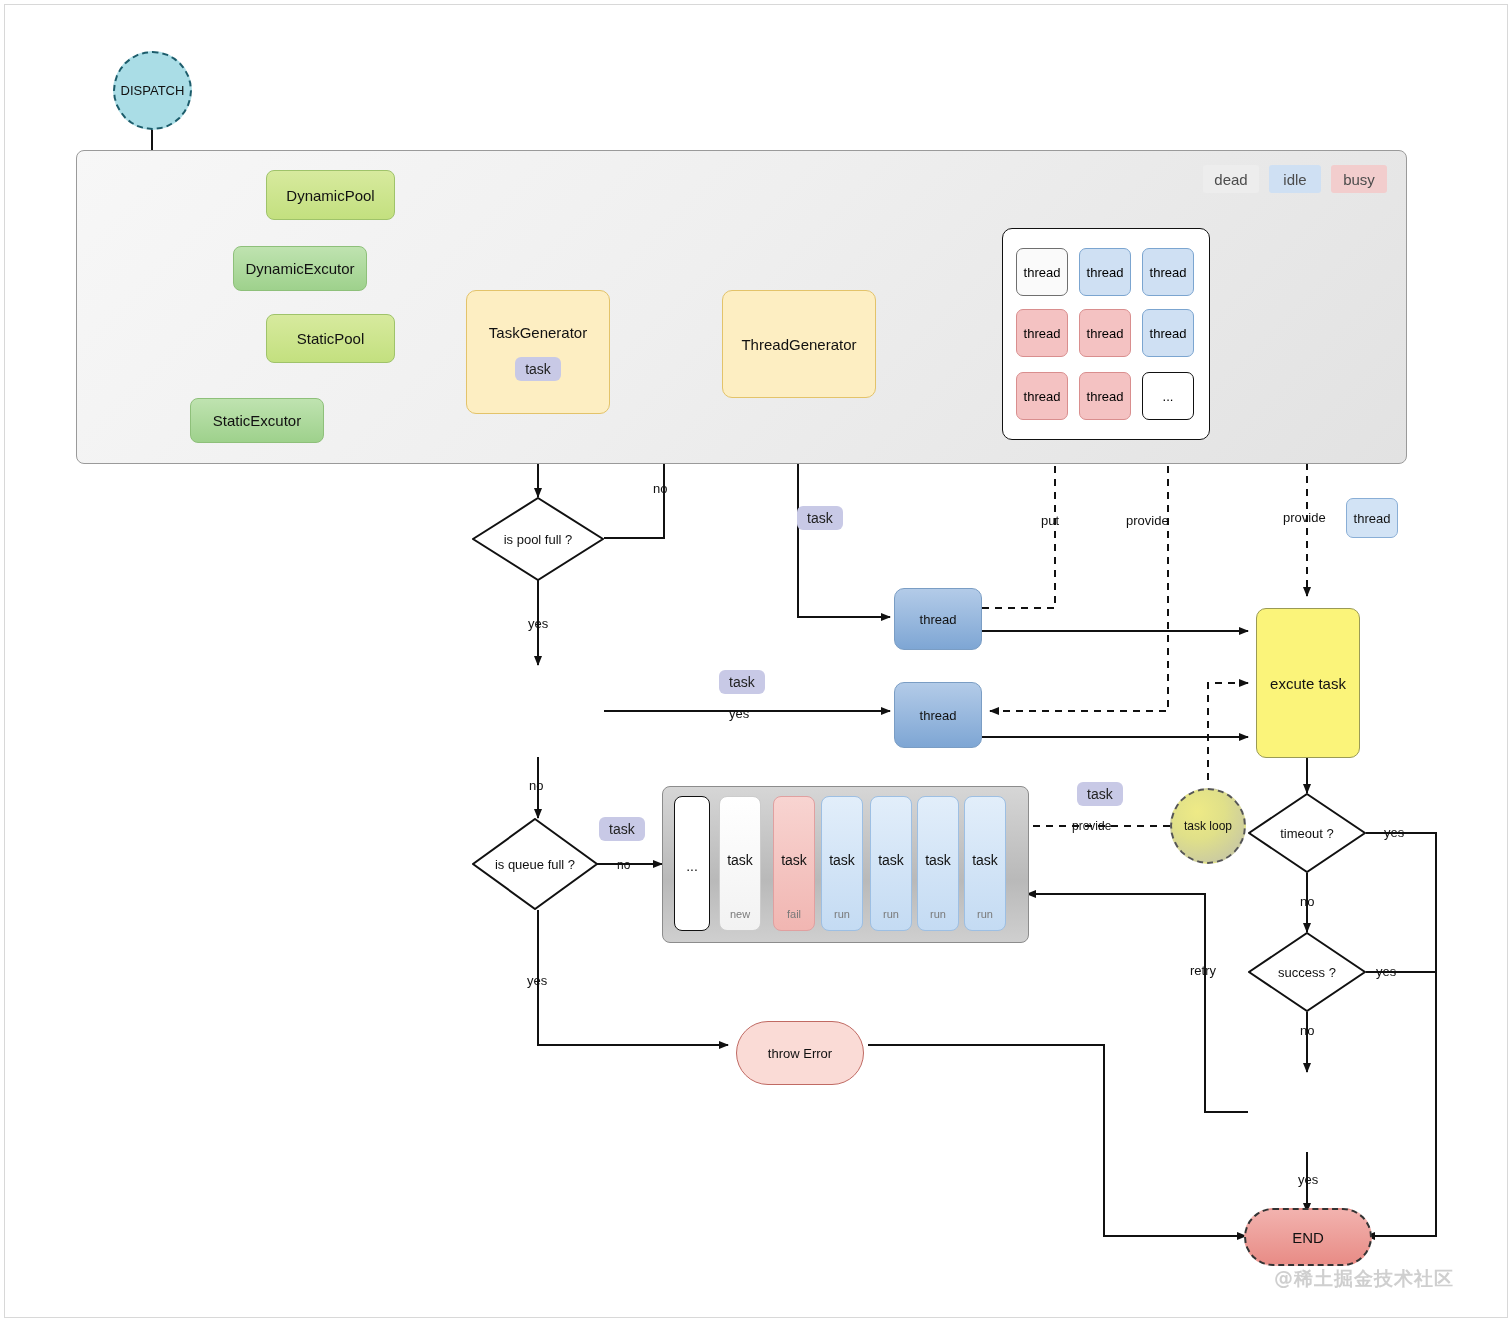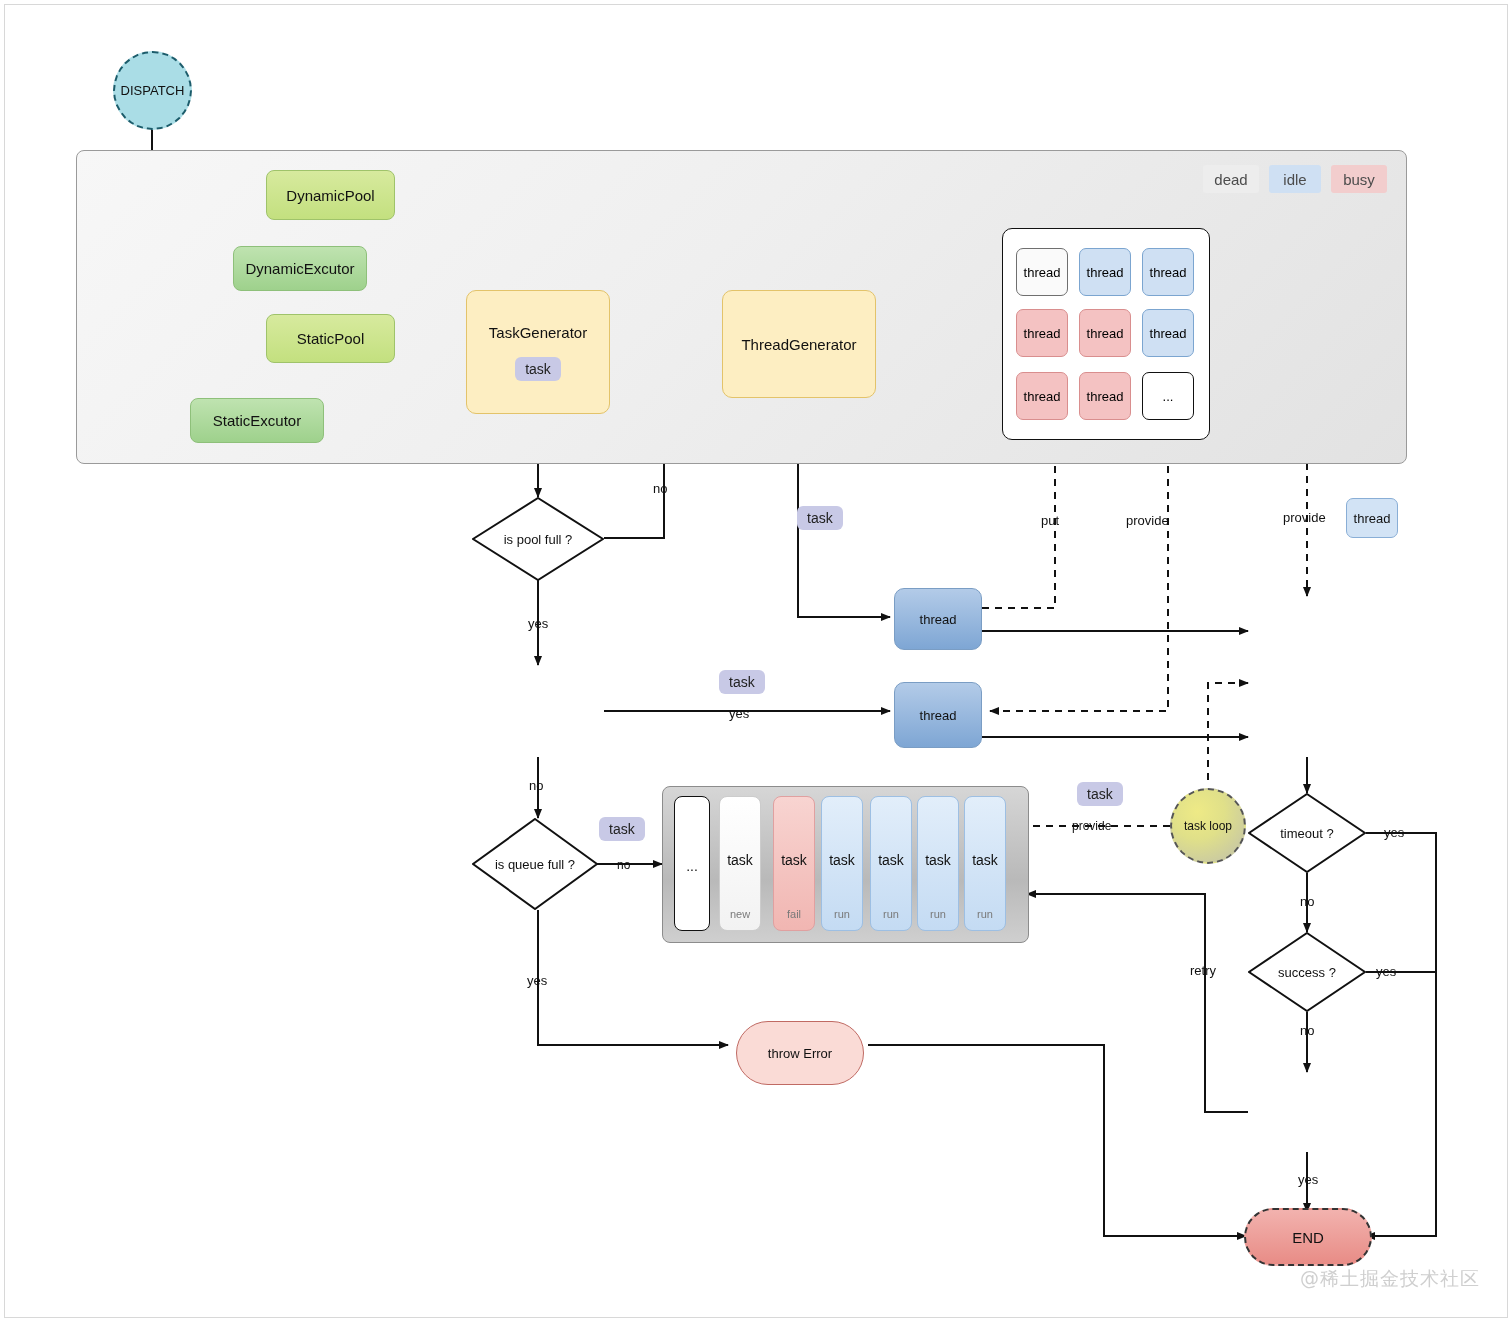--- a/index.html
+++ b/index.html
@@ -258,20 +258,23 @@
   <div class="node threadnode" style="left:894px;top:588px;width:88px;height:62px;">
     <span>thread</span>
   </div>
   <div class="node threadnode" style="left:894px;top:682px;width:88px;height:66px;">
     <span>thread</span>
   </div>
   <div class="node threadmini" style="left:1346px;top:498px;width:52px;height:40px;">
     <span>thread</span>
   </div>
 
+  <div class="node yellow-exec" style="left:1256px;top:608px;width:104px;height:150px;">
+    <span>excute task</span>
+  </div>
   <div class="node taskloop" style="left:1170px;top:788px;width:76px;height:76px;">
     <span>task loop</span>
   </div>
   <div class="node throwerr" style="left:736px;top:1021px;width:128px;height:64px;">
     <span>throw Error</span>
   </div>
   <div class="node endnode" style="left:1244px;top:1208px;width:128px;height:58px;">
     <span>END</span>
   </div>
 
@@ -327,14 +330,14 @@
   <div class="lbl" style="left:1126px;top:513px;">provide</div>
   <div class="lbl" style="left:1283px;top:510px;">provide</div>
   <div class="lbl" style="left:1072px;top:819px;font-size:12px;">provide</div>
   <div class="lbl" style="left:1384px;top:825px;">yes</div>
   <div class="lbl" style="left:1300px;top:894px;">no</div>
   <div class="lbl" style="left:1376px;top:964px;">yes</div>
   <div class="lbl" style="left:1300px;top:1023px;">no</div>
   <div class="lbl" style="left:1190px;top:963px;">retry</div>
   <div class="lbl" style="left:1298px;top:1172px;">yes</div>
 
-  <div class="watermark" style="left:1300px;top:1266px;">@稀土掘金技术社区</div>
+  <div class="watermark" style="left:1274px;top:1266px;font-weight:bold;">@稀土掘金技术社区</div>
 </div>
 
 </body></html>

